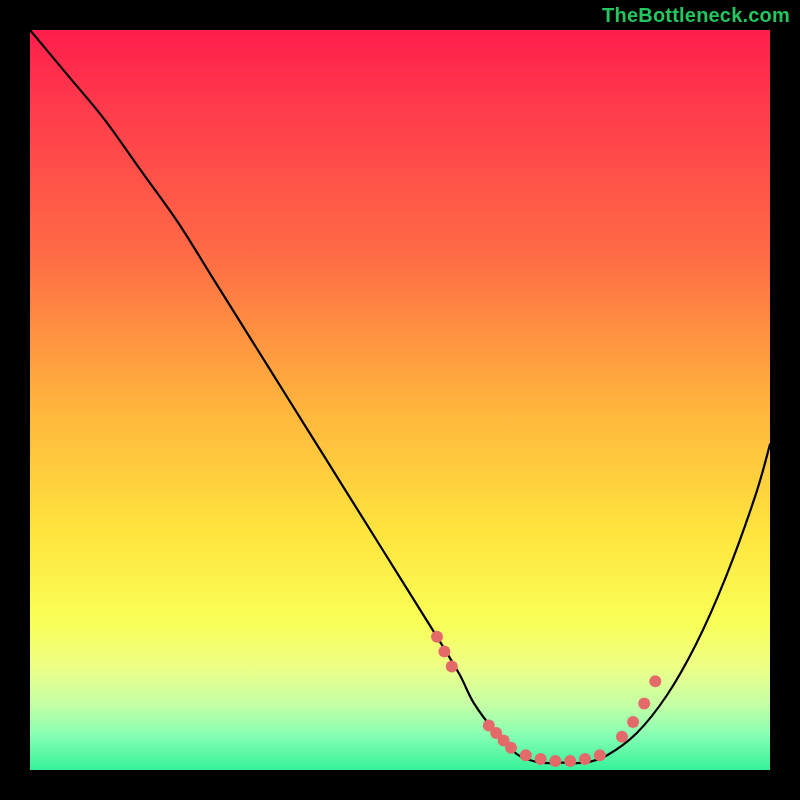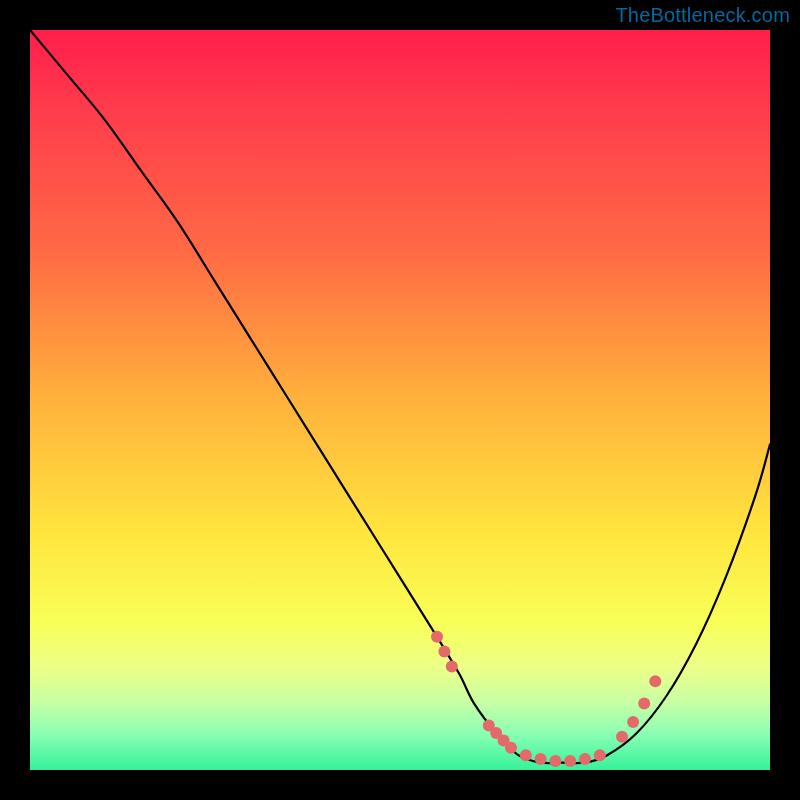--- a/index.html
+++ b/index.html
@@ -14,23 +14,23 @@
   .frame {
     position: absolute;
     left: 0; top: 0;
     width: 800px; height: 800px;
     background: #000;
   }
   .watermark {
     position: absolute;
     top: 4px;
     right: 10px;
-    color: #0369a1;
+    color: #22c55e;
     font-size: 20px;
-    font-weight: 400;
+    font-weight: 700;
     letter-spacing: 0.2px;
   }
   .plot-area {
     position: absolute;
     left: 30px;
     top: 30px;
     width: 740px;
     height: 740px;
     overflow: hidden;
   }

